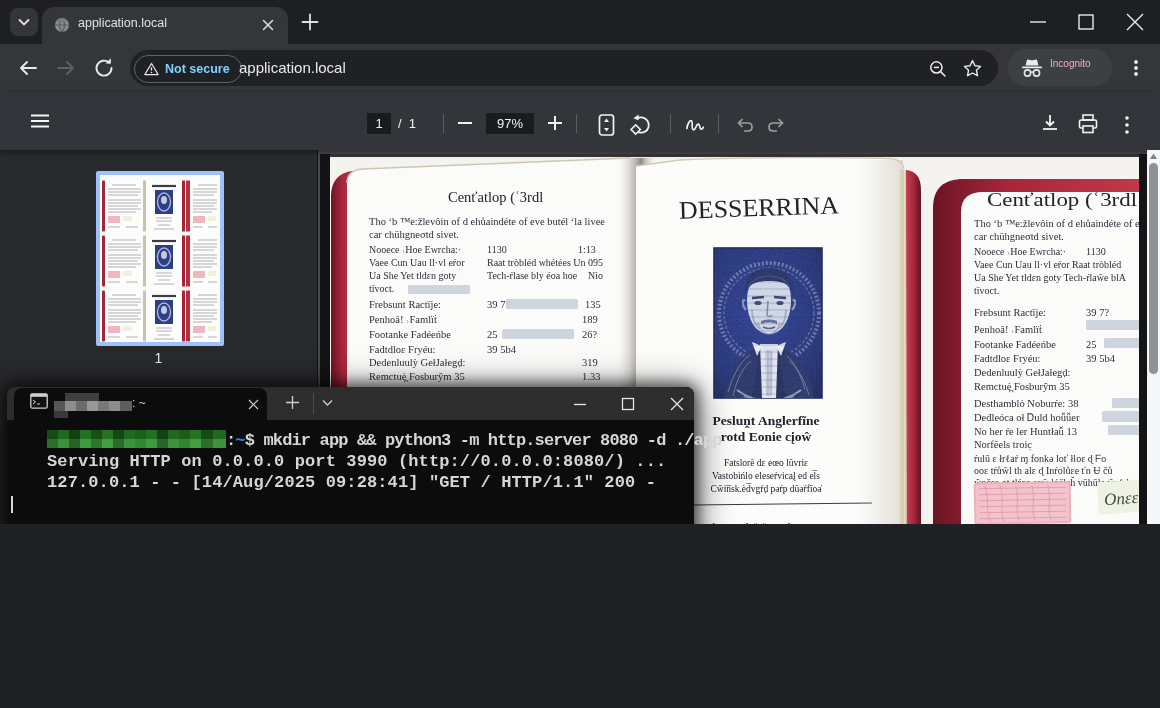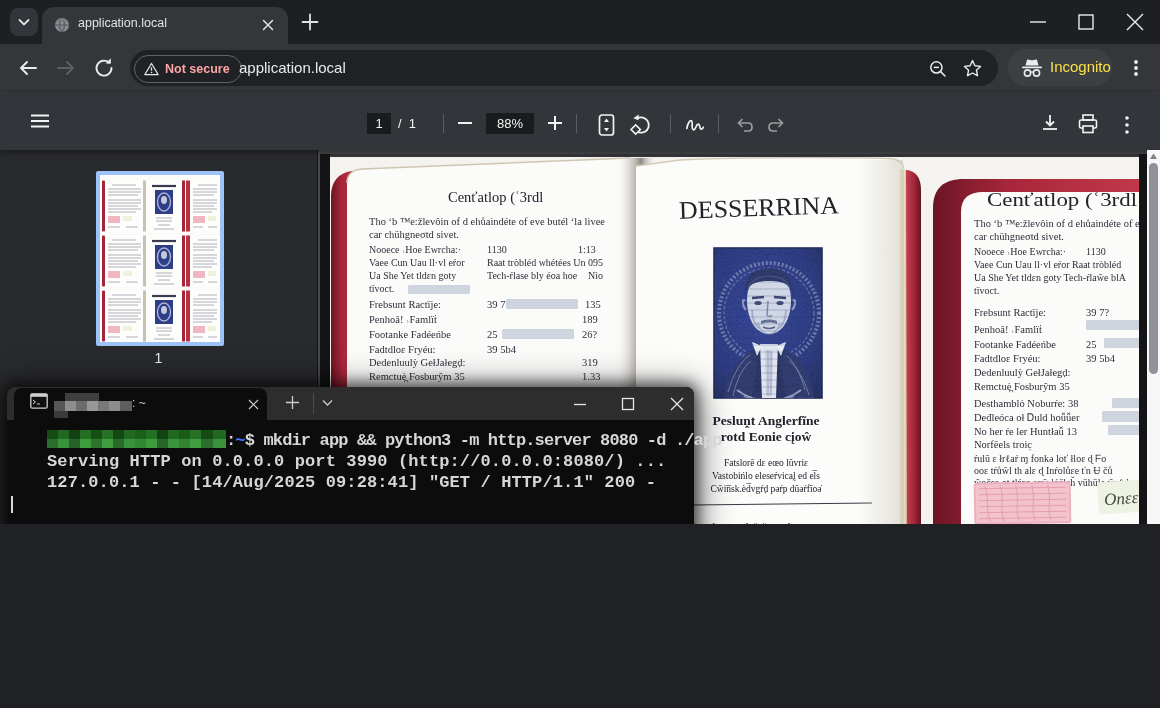--- a/index.html
+++ b/index.html
@@ -9,23 +9,23 @@
   
   #framebar{left:0;top:0;width:1160px;height:44px;background:#1e1f23;}
   #tabsearch{left:10px;top:8px;width:28px;height:28px;border-radius:8px;background:#34353a;}
   #tab{left:42px;top:7px;width:246px;height:37px;background:#35363a;border-radius:12px 12px 0 0;}
   #tabtitle{left:36px;top:9px;color:#dfe1e5;font-size:12.5px;}
   #newtab{left:296px;top:8px;width:28px;height:28px;border-radius:8px;}
   .winctl{top:0;width:46px;height:36px;}
   
   #toolbar{left:0;top:44px;width:1160px;height:48px;background:#35363a;}
   #omnibox{left:130px;top:6px;width:868px;height:36px;border-radius:18px;background:#202124;}
-  #chip{left:4px;top:5px;height:26px;border:1px solid #5f6368;border-radius:14px;display:flex;align-items:center;padding:0 11px 0 9px;color:#fca5a5;font-size:12.5px;font-weight:700;}
+  #chip{left:4px;top:5px;height:26px;border:1px solid #5f6368;border-radius:14px;display:flex;align-items:center;padding:0 11px 0 9px;color:#7dd3fc;font-size:12.5px;font-weight:700;}
   #url{left:109px;top:8.5px;color:#e8eaed;font-size:15px;}
-  #incog{left:1008px;top:5px;width:104px;height:37px;border-radius:18px;background:#3c4043;color:#fde047;font-size:15px;}
+  #incog{left:1008px;top:5px;width:104px;height:37px;border-radius:18px;background:#3c4043;color:#f9a8d4;font-size:10px;}
   
   #pdfbar{left:0;top:92px;width:1160px;height:58px;background:#323539;box-shadow:0 2px 6px rgba(0,0,0,.45);z-index:3;}
   .pdfbox{top:21px;height:21px;background:#191b1c;color:#f1f3f4;font-size:13px;text-align:center;line-height:21px;}
   .pdfsep{top:22px;width:1px;height:19px;background:#5c5f62;}
   .pdftxt{color:#f1f3f4;font-size:13px;}
   
   #sidebar{left:0;top:150px;width:317px;height:558px;background:#292a2d;border-right:1px solid #151517;z-index:2;}
   #thumbsel{left:96px;top:21px;width:128px;height:175px;background:#9dc2f8;border-radius:2px;}
   #thumbpage{left:4px;top:4px;width:120px;height:167px;background:#fbfbfa;overflow:hidden;}
   #thumblabel{left:0px;top:200px;width:317px;text-align:center;color:#e8eaed;font-size:14px;}
@@ -137,21 +137,21 @@
   <div class="abs" id="pdfbar">
     <svg class="abs" style="left:26px;top:15px" width="28" height="28" viewBox="0 0 28 28">
         <path d="M5 8.5 H23 M5 14 H23 M5 19.5 H23" stroke="#f1f3f4" stroke-width="2"></path>
       </svg>
     <div class="abs pdfbox" style="left:367px;width:24px;">1</div>
     <div class="abs pdftxt" style="left:398px;top:24px;">/&nbsp;&nbsp;1</div>
     <div class="abs pdfsep" style="left:443px"></div>
     <svg class="abs" style="left:456px;top:17px" width="18" height="28" viewBox="0 0 18 28">
         <path d="M2 14 H16" stroke="#f1f3f4" stroke-width="2"></path>
       </svg>
-    <div class="abs pdfbox" style="left:486px;width:48px;">88%</div>
+    <div class="abs pdfbox" style="left:486px;width:48px;">97%</div>
     <svg class="abs" style="left:546px;top:17px" width="18" height="28" viewBox="0 0 18 28">
         <path d="M2 14 H16 M9 7 V21" stroke="#f1f3f4" stroke-width="2"></path>
       </svg>
     <div class="abs pdfsep" style="left:576px"></div>
     <svg class="abs" style="left:598px;top:21px" width="18" height="24" viewBox="0 0 18 24" id="fiticon">
         <rect x="1.5" y="2" width="14" height="20" rx="2.5" fill="none" stroke="#f1f3f4" stroke-width="1.7"></rect>
         <path d="M8.5 5.5 L11 9 H6 Z" fill="#f1f3f4"></path>
         <path d="M8.5 18.5 L6 15 H11 Z" fill="#f1f3f4"></path>
       </svg>
     <svg class="abs" style="left:629px;top:21px" width="22" height="24" viewBox="0 0 22 24">

